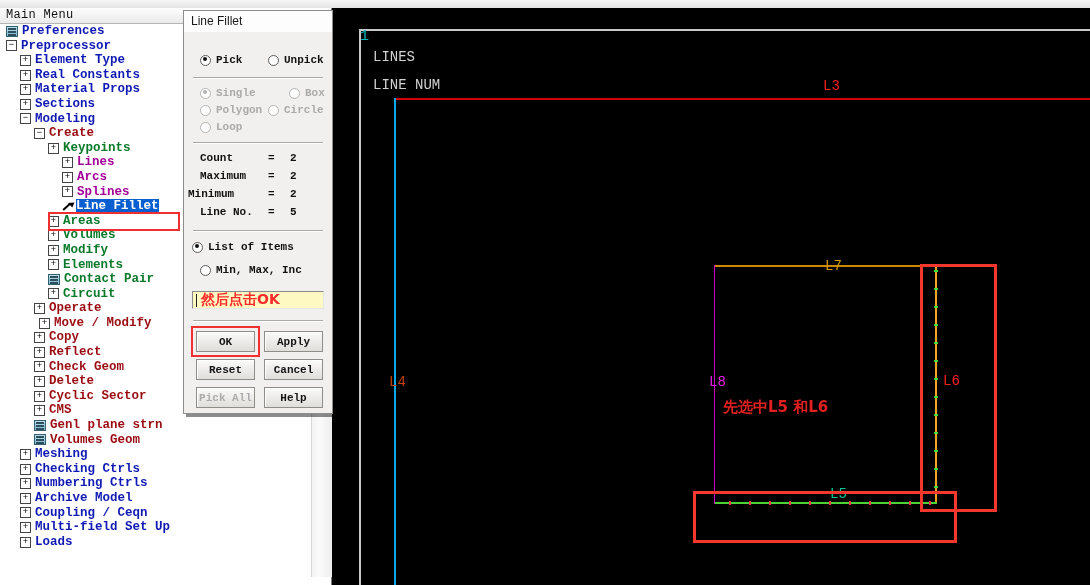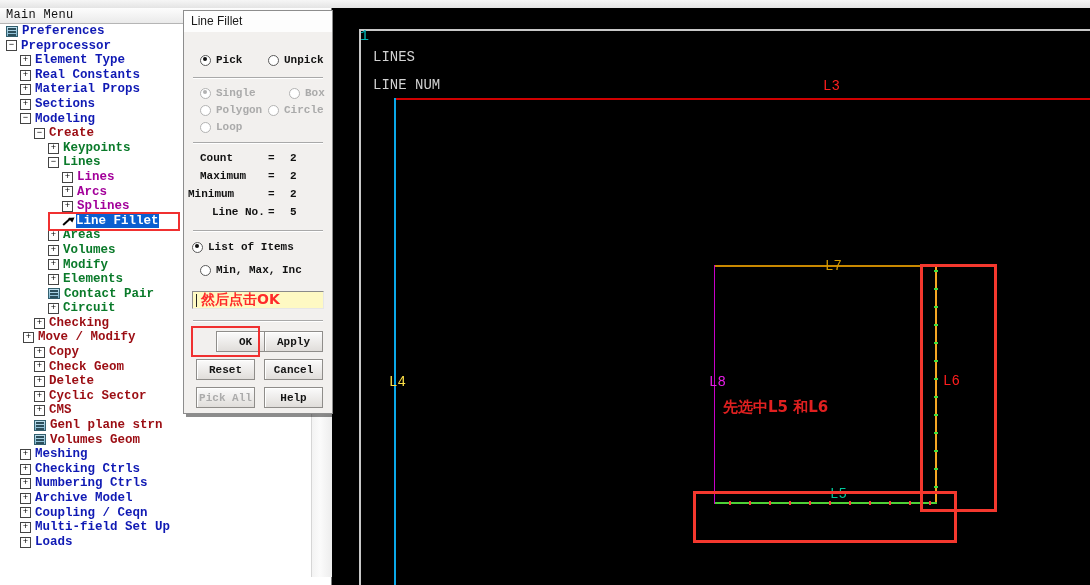--- a/index.html
+++ b/index.html
@@ -79,21 +79,21 @@
 
   
   .gfx{position:absolute;left:345px;top:8px;width:745px;height:577px;background:#000;}
   .gfxborder{position:absolute;left:14px;top:21px;width:731px;height:556px;
              border-left:2px solid #c8c8c8;border-top:2px solid #c8c8c8;box-sizing:border-box;}
   .gtxt{position:absolute;font-family:"Liberation Mono",monospace;white-space:nowrap;}
   .t-one{color:#00b6b6;font-size:15px;}
   .t-gray{color:#d2d2d2;font-size:14px;}
   .ln{position:absolute;}
   .lbl-red{color:#ff1e1e;font-family:"Liberation Mono",monospace;font-size:14px;position:absolute;}
-  .lbl-cyan{color:#fde047;font-family:"Liberation Mono",monospace;font-size:14px;position:absolute;}
+  .lbl-cyan{color:#c2410c;font-family:"Liberation Mono",monospace;font-size:14px;position:absolute;}
   .lbl-mag{color:#e81ee8;font-family:"Liberation Mono",monospace;font-size:14px;position:absolute;}
   .lbl-gold{color:#d79b00;font-family:"Liberation Mono",monospace;font-size:14px;position:absolute;}
   .lbl-teal{color:#00c89a;font-family:"Liberation Mono",monospace;font-size:14px;position:absolute;}
   .cn-ann{position:absolute;color:#e02020;font-size:15px;font-weight:bold;
           font-family:"DejaVu Sans",sans-serif;white-space:nowrap;}
   .selbox{position:absolute;border:3px solid #f4382e;box-sizing:border-box;}
 </style>
 </head>
 <body>
 
@@ -108,34 +108,34 @@
     <div class="treebody" id="treebody">
         <div class="node" style="padding-left:6px"><span class="sq"><i></i><i></i><i></i></span><span class="lbl c-blue">Preferences</span></div>
         <div class="node" style="padding-left:6px"><span class="exp">−</span><span class="lbl c-blue">Preprocessor</span></div>
         <div class="node" style="padding-left:20px"><span class="exp">+</span><span class="lbl c-blue">Element Type</span></div>
         <div class="node" style="padding-left:20px"><span class="exp">+</span><span class="lbl c-blue">Real Constants</span></div>
         <div class="node" style="padding-left:20px"><span class="exp">+</span><span class="lbl c-blue">Material Props</span></div>
         <div class="node" style="padding-left:20px"><span class="exp">+</span><span class="lbl c-blue">Sections</span></div>
         <div class="node" style="padding-left:20px"><span class="exp">−</span><span class="lbl c-blue">Modeling</span></div>
         <div class="node" style="padding-left:34px"><span class="exp">−</span><span class="lbl c-darkred">Create</span></div>
         <div class="node" style="padding-left:48px"><span class="exp">+</span><span class="lbl c-green">Keypoints</span></div>
-        <div class="node" style="padding-left:48px"><span class="exp">−</span><span class="lbl c-green">Lines</span></div>
         <div class="node" style="padding-left:62px"><span class="exp">+</span><span class="lbl c-purple">Lines</span></div>
         <div class="node" style="padding-left:62px"><span class="exp">+</span><span class="lbl c-purple">Arcs</span></div>
         <div class="node" style="padding-left:62px"><span class="exp">+</span><span class="lbl c-purple">Splines</span></div>
         <div class="node sel" style="padding-left:62px"><span class="arrow"></span><span class="lbl c-purple">Line Fillet</span></div>
         <div class="node" style="padding-left:48px"><span class="exp">+</span><span class="lbl c-green">Areas</span></div>
         <div class="node" style="padding-left:48px"><span class="exp">+</span><span class="lbl c-green">Volumes</span></div>
         <div class="node" style="padding-left:48px"><span class="exp">+</span><span class="lbl c-green">Modify</span></div>
         <div class="node" style="padding-left:48px"><span class="exp">+</span><span class="lbl c-green">Elements</span></div>
         <div class="node" style="padding-left:48px"><span class="sq"><i></i><i></i><i></i></span><span class="lbl c-green">Contact Pair</span></div>
         <div class="node" style="padding-left:48px"><span class="exp">+</span><span class="lbl c-green">Circuit</span></div>
-        <div class="node" style="padding-left:34px"><span class="exp">+</span><span class="lbl c-darkred">Checking</span></div>
-        <div class="node" style="padding-left:23px"><span class="exp">+</span><span class="lbl c-darkred">Move / Modify</span></div>
+        <div class="node" style="padding-left:34px"><span class="exp">+</span><span class="lbl c-darkred">Operate</span></div>
+        <div class="node" style="padding-left:39px"><span class="exp">+</span><span class="lbl c-darkred">Move / Modify</span></div>
         <div class="node" style="padding-left:34px"><span class="exp">+</span><span class="lbl c-darkred">Copy</span></div>
+        <div class="node" style="padding-left:34px"><span class="exp">+</span><span class="lbl c-darkred">Reflect</span></div>
         <div class="node" style="padding-left:34px"><span class="exp">+</span><span class="lbl c-darkred">Check Geom</span></div>
         <div class="node" style="padding-left:34px"><span class="exp">+</span><span class="lbl c-darkred">Delete</span></div>
         <div class="node" style="padding-left:34px"><span class="exp">+</span><span class="lbl c-darkred">Cyclic Sector</span></div>
         <div class="node" style="padding-left:34px"><span class="exp">+</span><span class="lbl c-darkred">CMS</span></div>
         <div class="node" style="padding-left:34px"><span class="sq"><i></i><i></i><i></i></span><span class="lbl c-darkred">Genl plane strn</span></div>
         <div class="node" style="padding-left:34px"><span class="sq"><i></i><i></i><i></i></span><span class="lbl c-darkred">Volumes Geom</span></div>
         <div class="node" style="padding-left:20px"><span class="exp">+</span><span class="lbl c-blue">Meshing</span></div>
         <div class="node" style="padding-left:20px"><span class="exp">+</span><span class="lbl c-blue">Checking Ctrls</span></div>
         <div class="node" style="padding-left:20px"><span class="exp">+</span><span class="lbl c-blue">Numbering Ctrls</span></div>
         <div class="node" style="padding-left:20px"><span class="exp">+</span><span class="lbl c-blue">Archive Model</span></div>
@@ -185,42 +185,42 @@
       <div id="counters">
           <div class="row" style="left:16px;top:120px;"><span>Count</span></div>
           <div class="row" style="left:84px;top:120px;">=</div>
           <div class="row" style="left:106px;top:120px;">2</div>
           <div class="row" style="left:16px;top:138px;"><span>Maximum</span></div>
           <div class="row" style="left:84px;top:138px;">=</div>
           <div class="row" style="left:106px;top:138px;">2</div>
           <div class="row" style="left:4px;top:156px;"><span>Minimum</span></div>
           <div class="row" style="left:84px;top:156px;">=</div>
           <div class="row" style="left:106px;top:156px;">2</div>
-          <div class="row" style="left:28px;top:174px;"><span>Line No.</span></div>
+          <div class="row" style="left:16px;top:174px;"><span>Line No.</span></div>
           <div class="row" style="left:84px;top:174px;">=</div>
           <div class="row" style="left:106px;top:174px;">5</div>
         </div>
 
       <div class="sep" style="top:198px;"></div>
 
       <div class="row" style="left:8px;top:209px;">
         <span class="radio on"></span><span>List of Items</span>
       </div>
       <div class="row" style="left:16px;top:232px;">
         <span class="radio"></span><span>Min, Max, Inc</span>
       </div>
 
       <div class="txtbox">
         <span class="caret"></span>
         <span class="cn-red">然后点击OK</span>
       </div>
 
       <div class="sep" style="top:288px;"></div>
 
-      <div class="btn" style="left:12px;top:299px;margin-left:20px;">OK</div>
+      <div class="btn" style="left:12px;top:299px;">OK</div>
       <div class="btn" style="left:80px;top:299px;">Apply</div>
       <div class="btn" style="left:12px;top:327px;">Reset</div>
       <div class="btn" style="left:80px;top:327px;">Cancel</div>
       <div class="btn dis" style="left:12px;top:355px;">Pick All</div>
       <div class="btn" style="left:80px;top:355px;">Help</div>
 
       <div class="hlbox" style="left:7px;top:294px;width:69px;height:31px;"></div>
     </div>
   </div>
 

